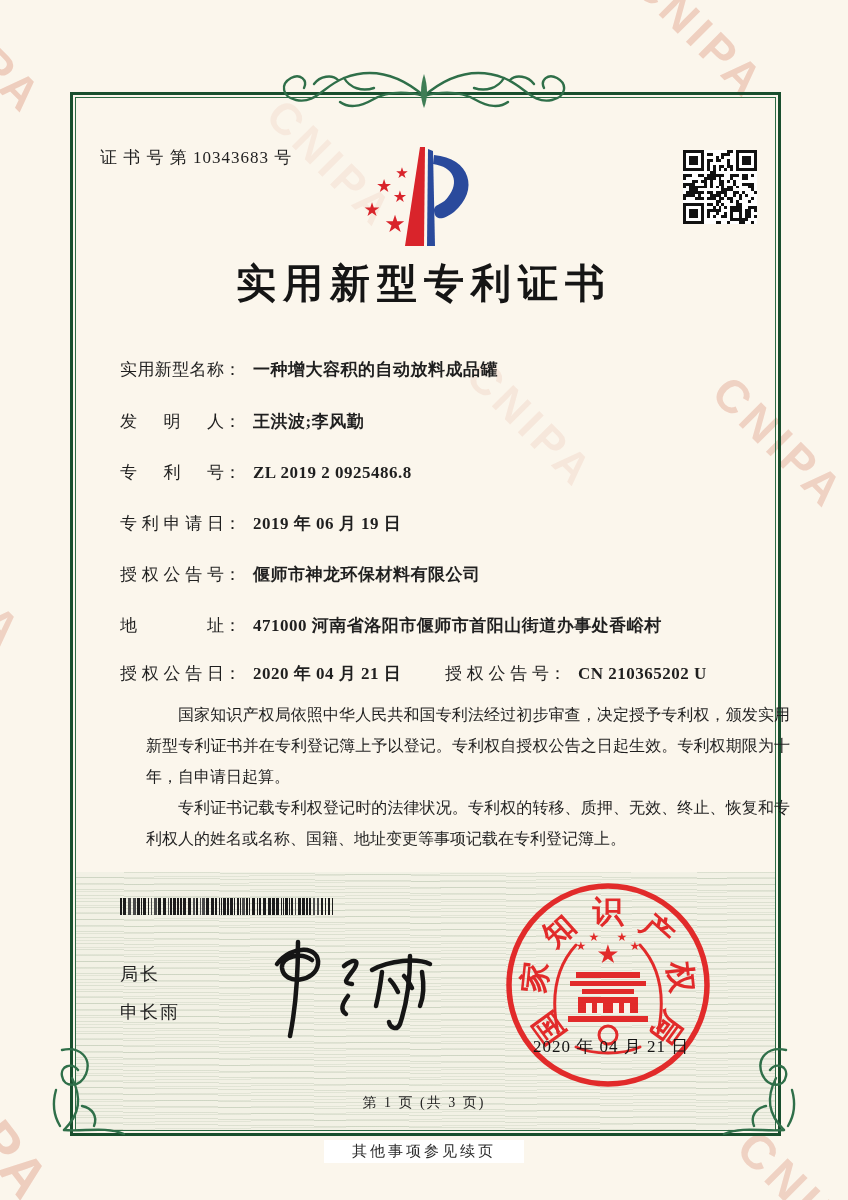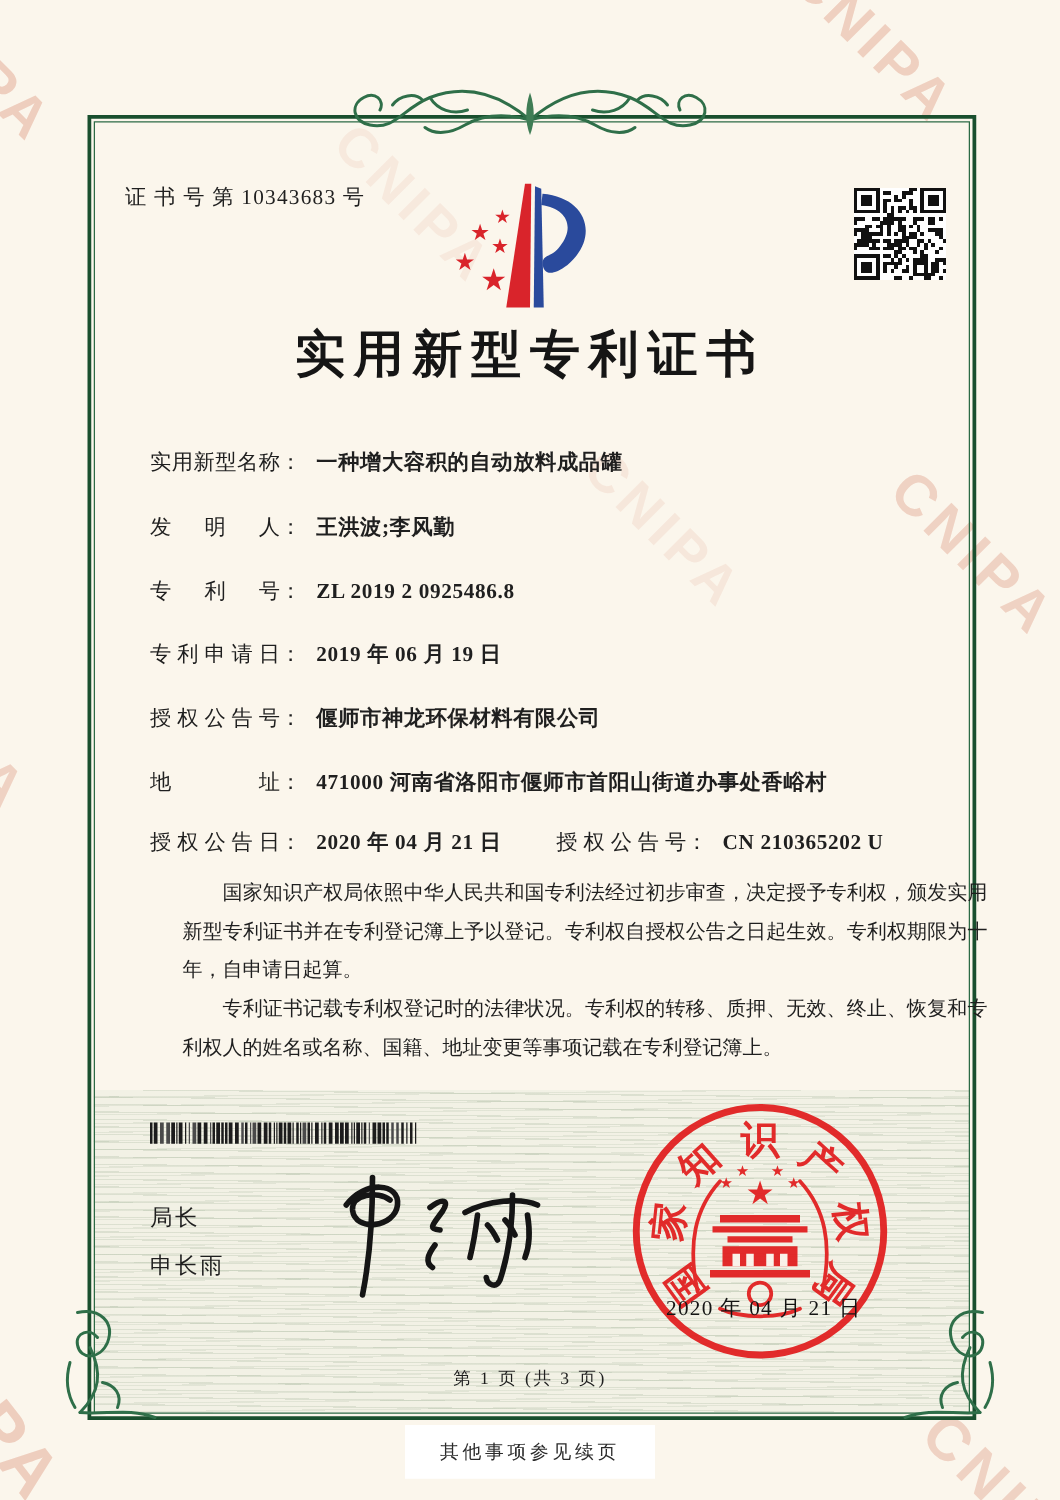--- a/index.html
+++ b/index.html
@@ -32,21 +32,21 @@
   .paras p{margin:0;text-indent:2em;}
   .barcode{left:120px;top:898px;width:216px;height:17px;font-size:0;z-index:4;}
   .barcode span{display:inline-block;height:100%;background:#1c1c1c;vertical-align:top;}
   .director{left:120px;font-size:18px;letter-spacing:2px;z-index:4;}
   .sig{left:232px;top:936px;z-index:4;}
   .seal{left:498px;top:875px;z-index:5;opacity:.93;}
   .sealdate{left:515px;top:1035px;width:192px;text-align:center;font-size:17px;
             letter-spacing:1px;color:#141414;z-index:6;}
   .pageinfo{left:0;top:1094px;width:848px;text-align:center;font-size:14px;letter-spacing:2px;}
   .contbox{left:50%;transform:translateX(-50%);top:1140px;background:#ffffff;
-           padding:12px 28px;font-size:15px;letter-spacing:3px;color:#2b2b2b;z-index:4;}
+           padding:2px 28px;font-size:15px;letter-spacing:3px;color:#2b2b2b;z-index:4;}
   .ornament{z-index:3;}
   svg text{font-family:"Liberation Serif","DejaVu Serif",serif;}
 </style>
 </head>
 <body>
 
 <div class="page">
 
   <div class="wm" style="left:-62px;top:-30px;font-size:46px;opacity:.95;">CNIPA</div>
   <div class="wm" style="left:660px;top:-45px;font-size:46px;opacity:.9;">CNIPA</div>

